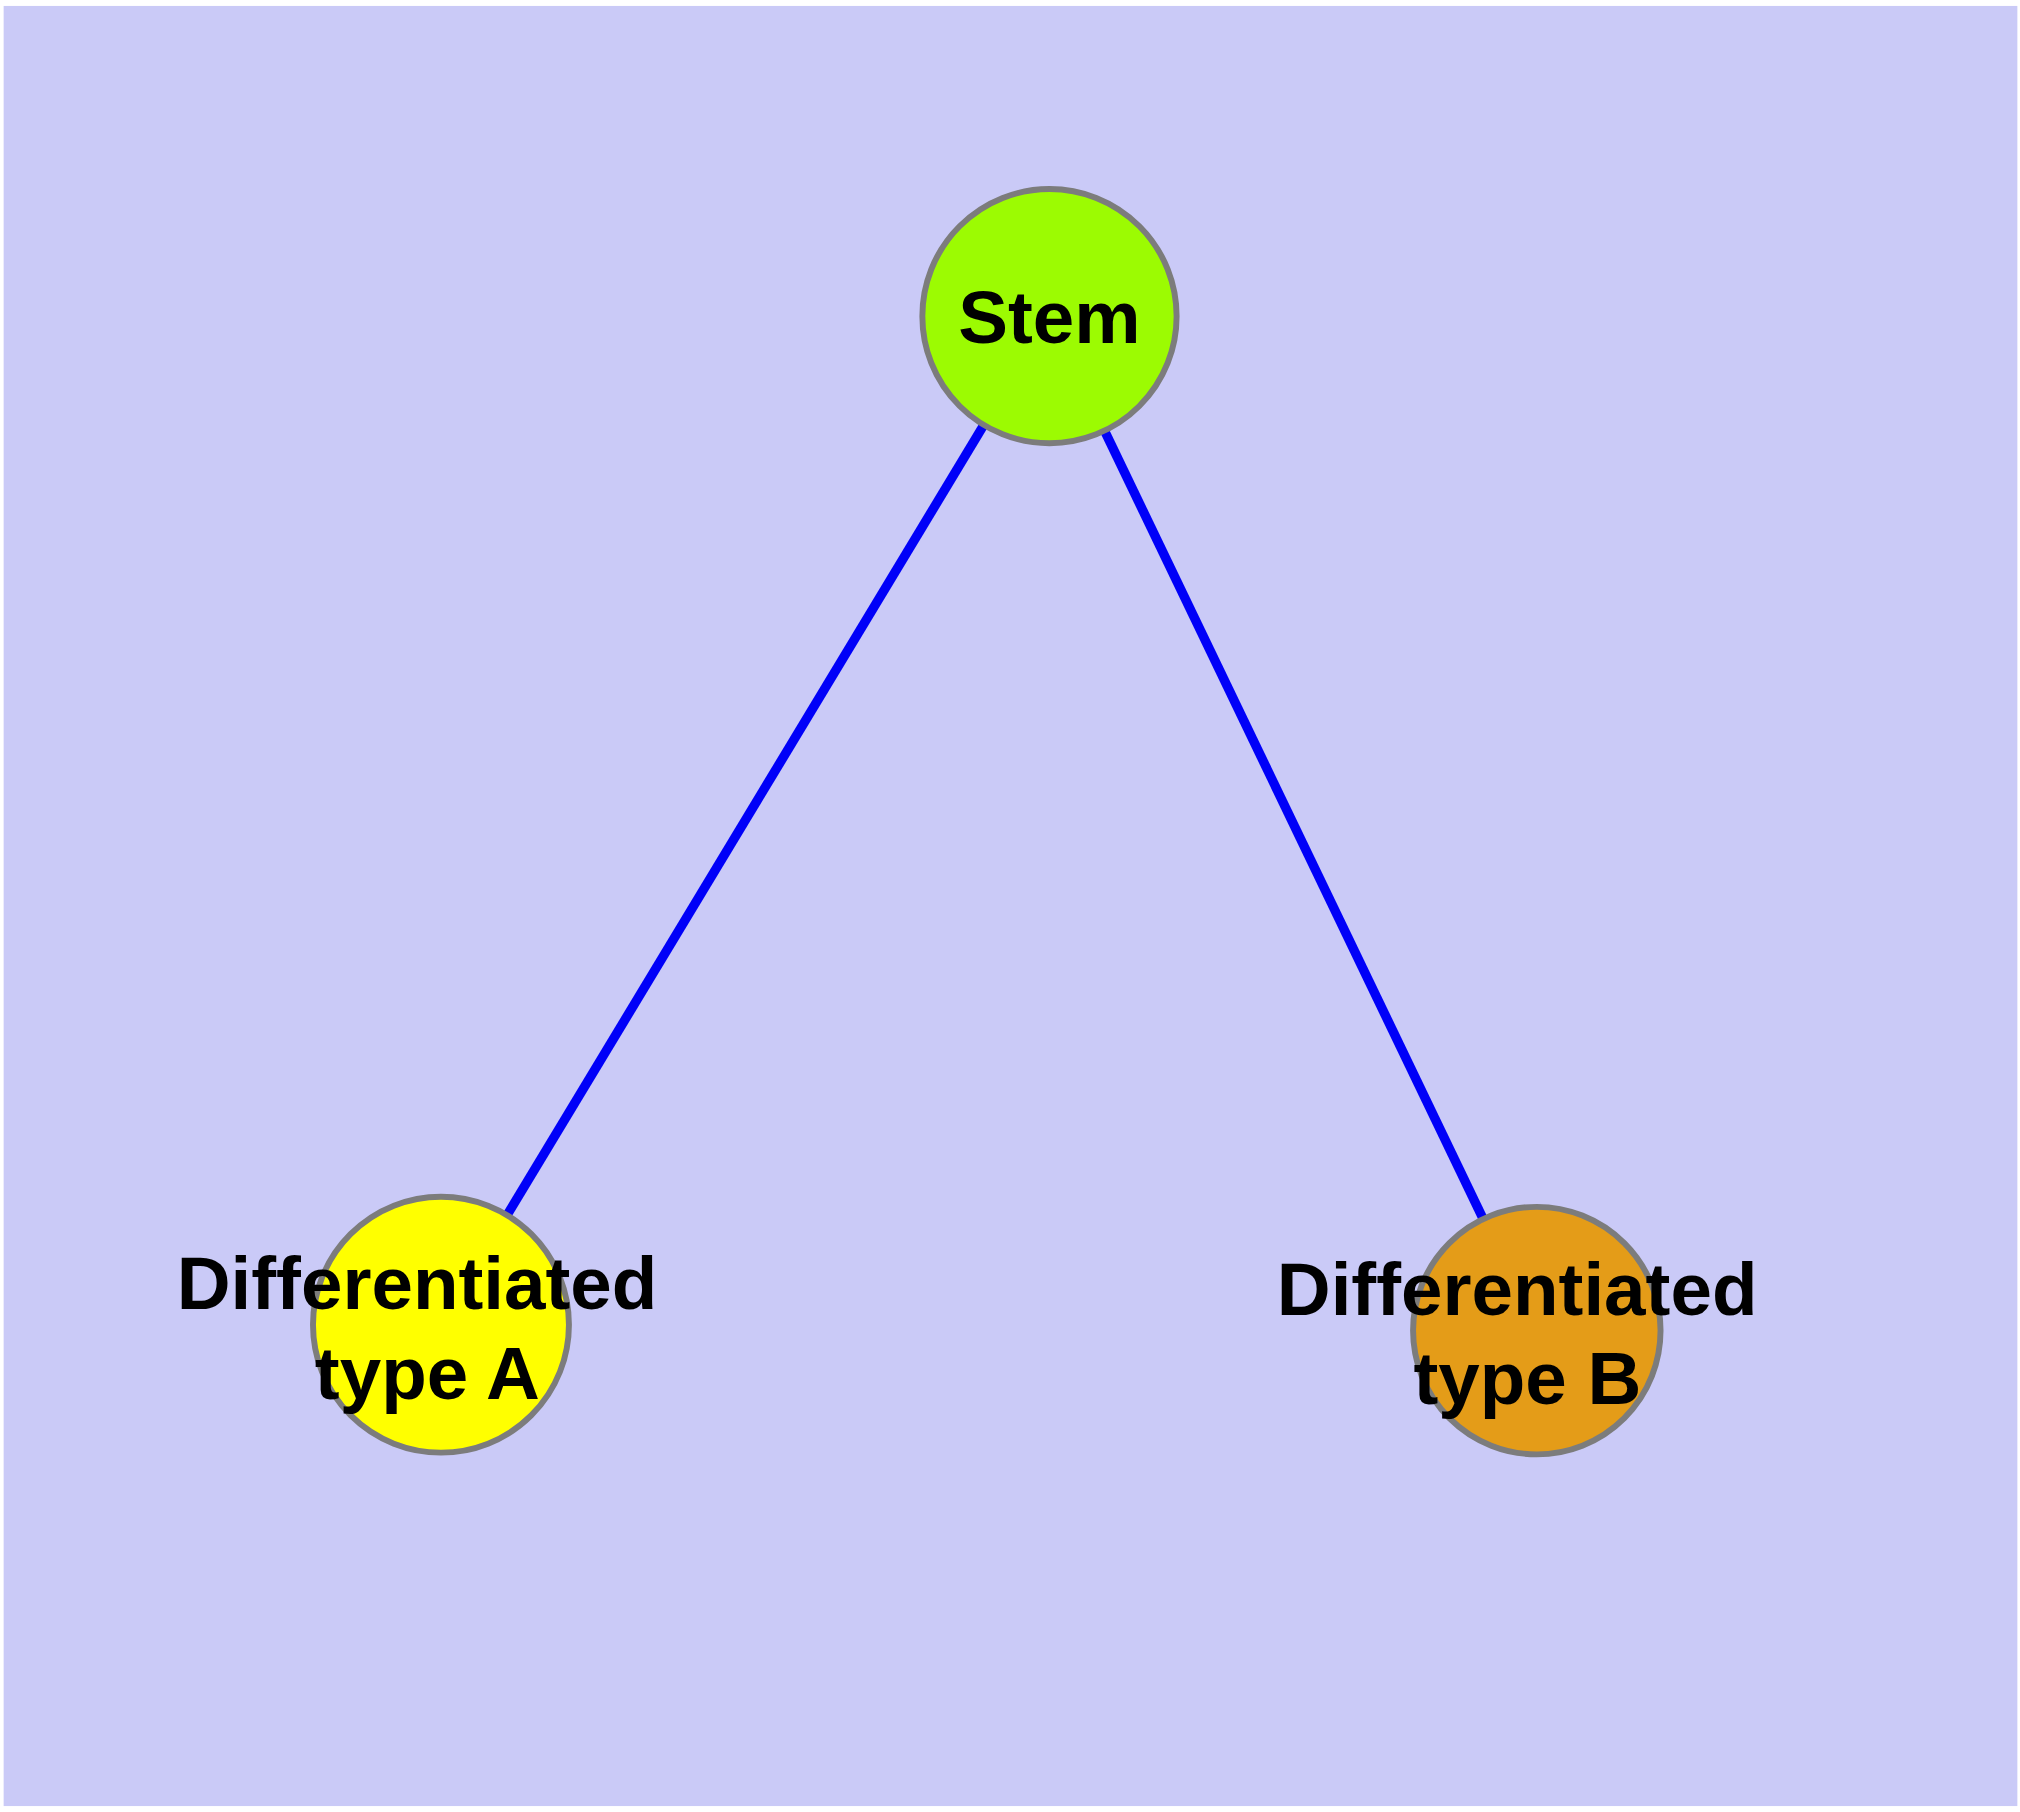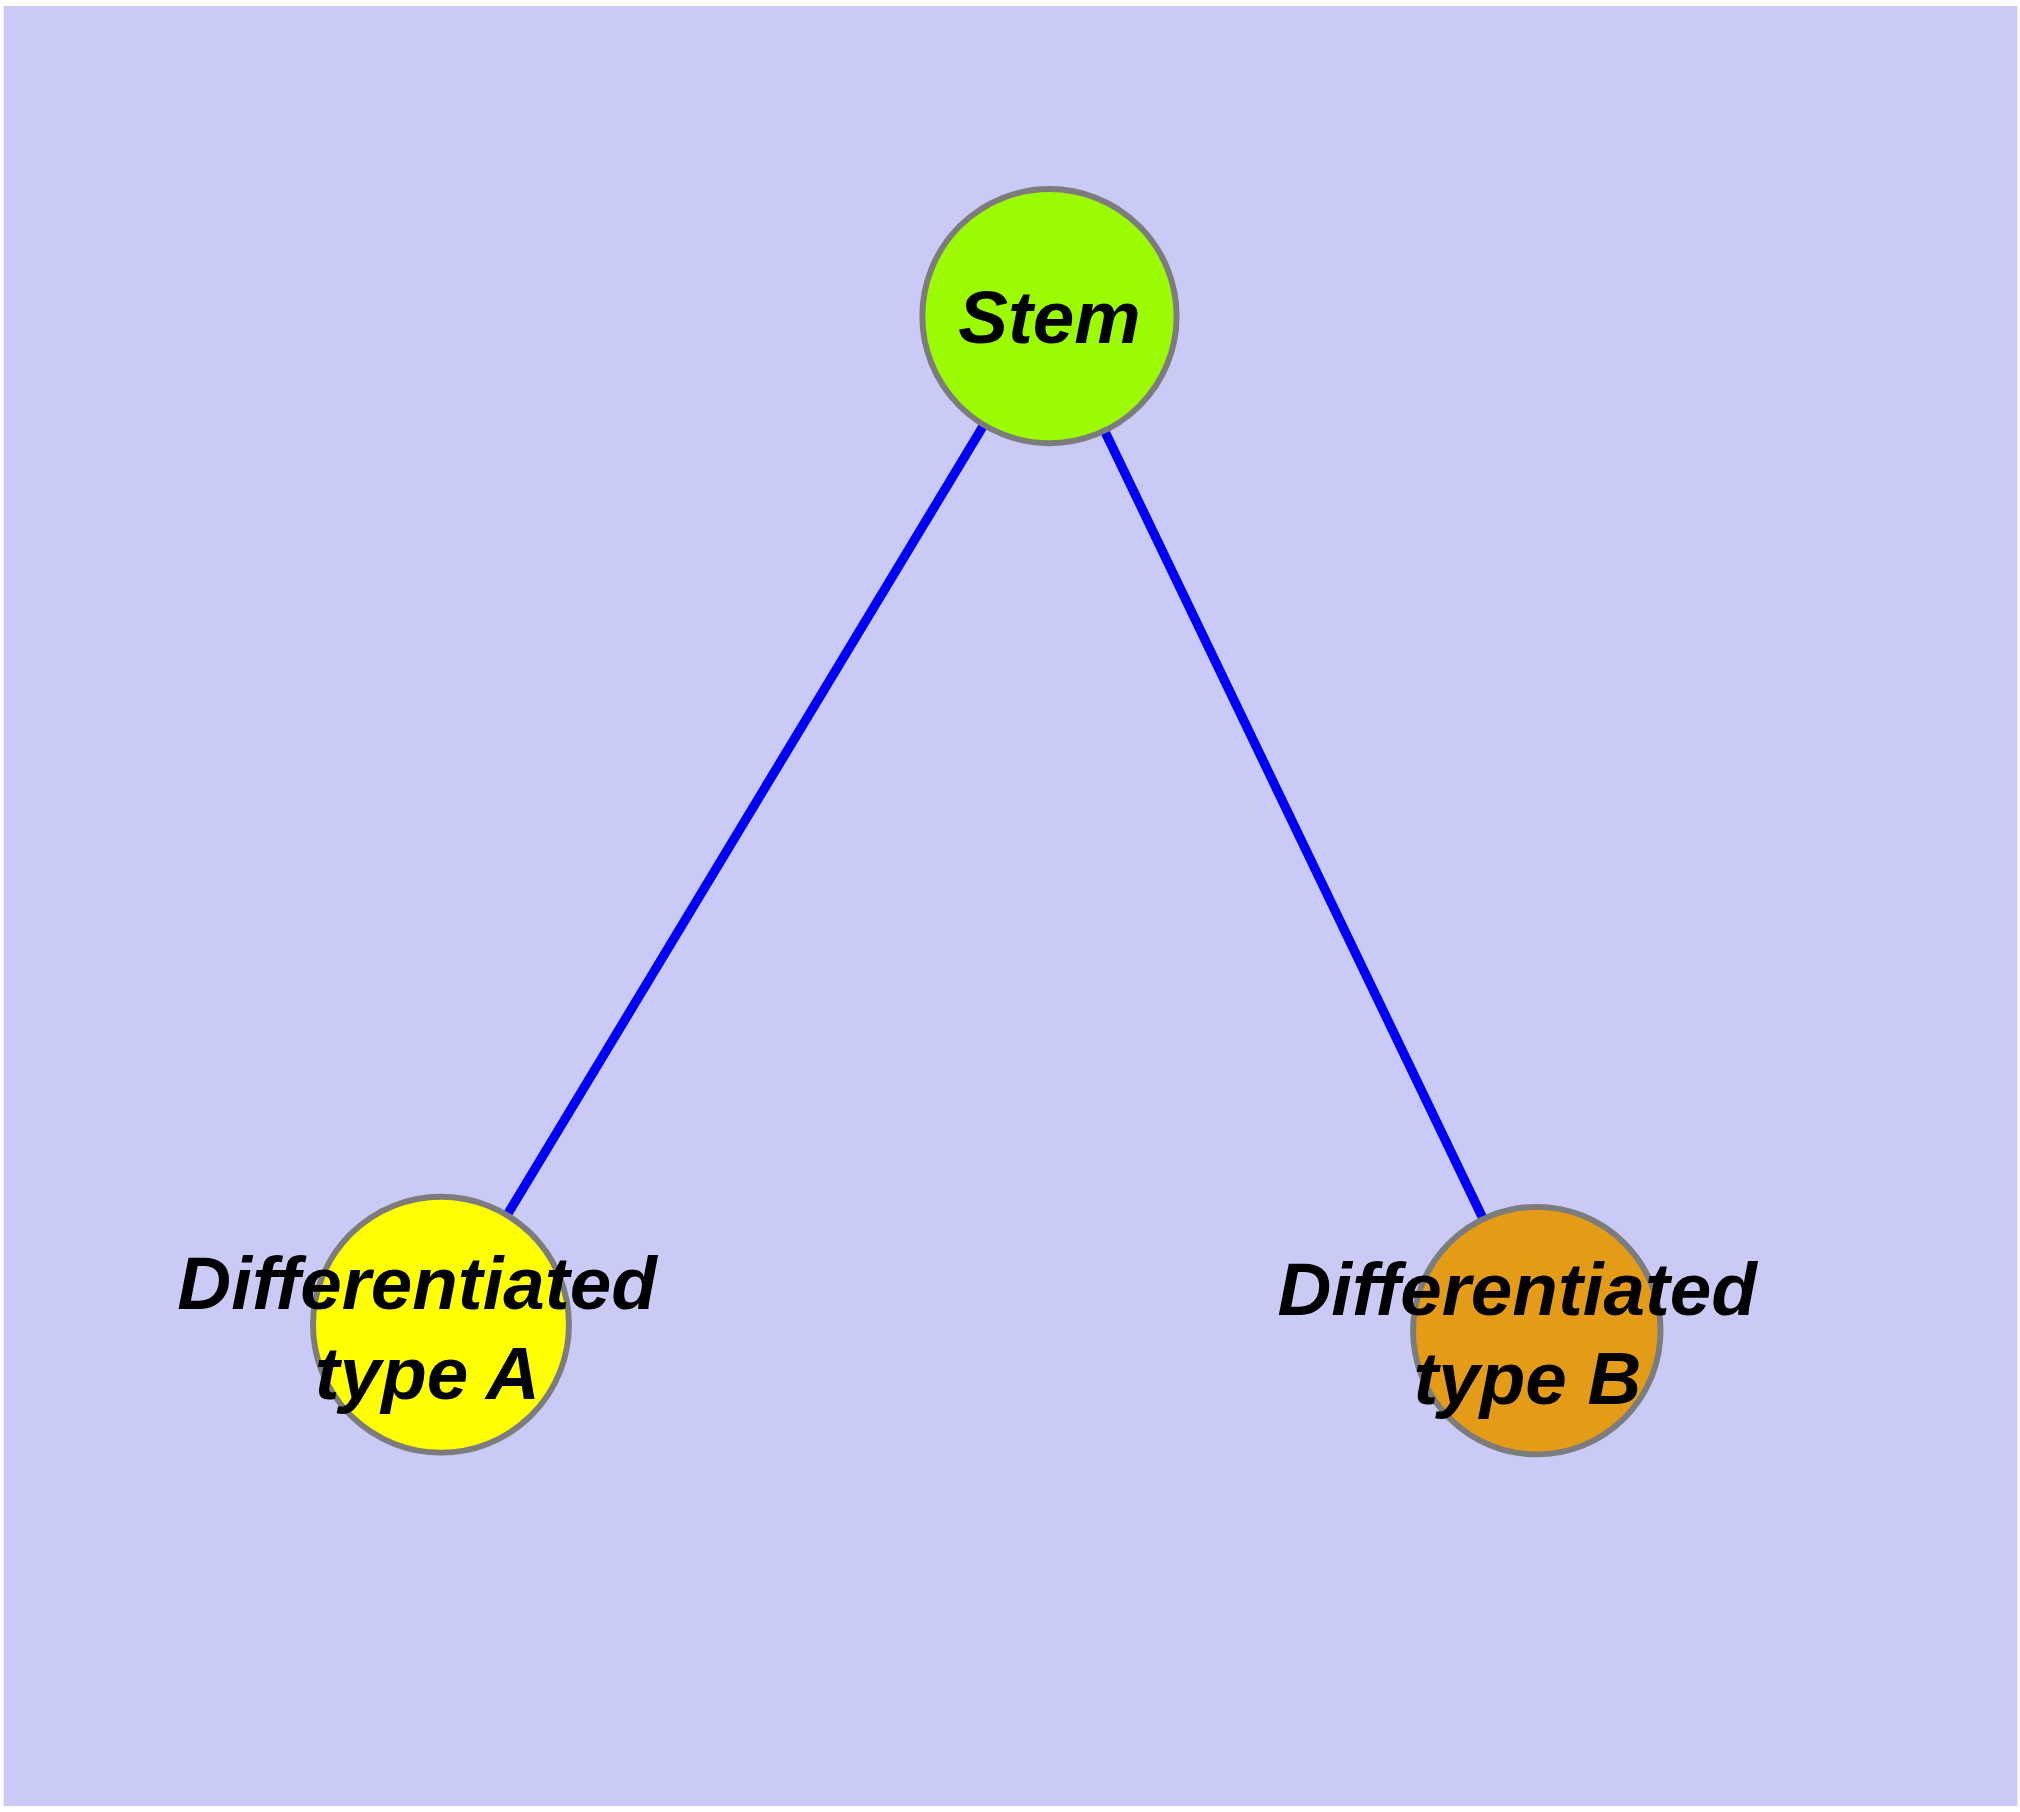--- a/index.html
+++ b/index.html
@@ -1,20 +1,20 @@
 <!DOCTYPE html>
 <html style="font-size:13.6px"><head>
 <meta charset="utf-8">
 <style>
   html, body { margin: 0; padding: 0; }
   body {
     width: 2021px; height: 1812px;
     font-family: "Liberation Sans", sans-serif;
   }
-  .figure-wrap { position: relative; width: 2021px; height: 1812px; font-style: italic; }
+  .figure-wrap { position: relative; width: 2021px; height: 1812px; }
   svg { display: block; }
   .edge { stroke-width: 11; fill: none; }
   .node-circle { stroke-width: 7; }
   .node-label {
     font-family: "Liberation Sans", sans-serif;
     font-weight: bold;
     font-size: 88px;
     text-anchor: middle;
   }
 </style>

